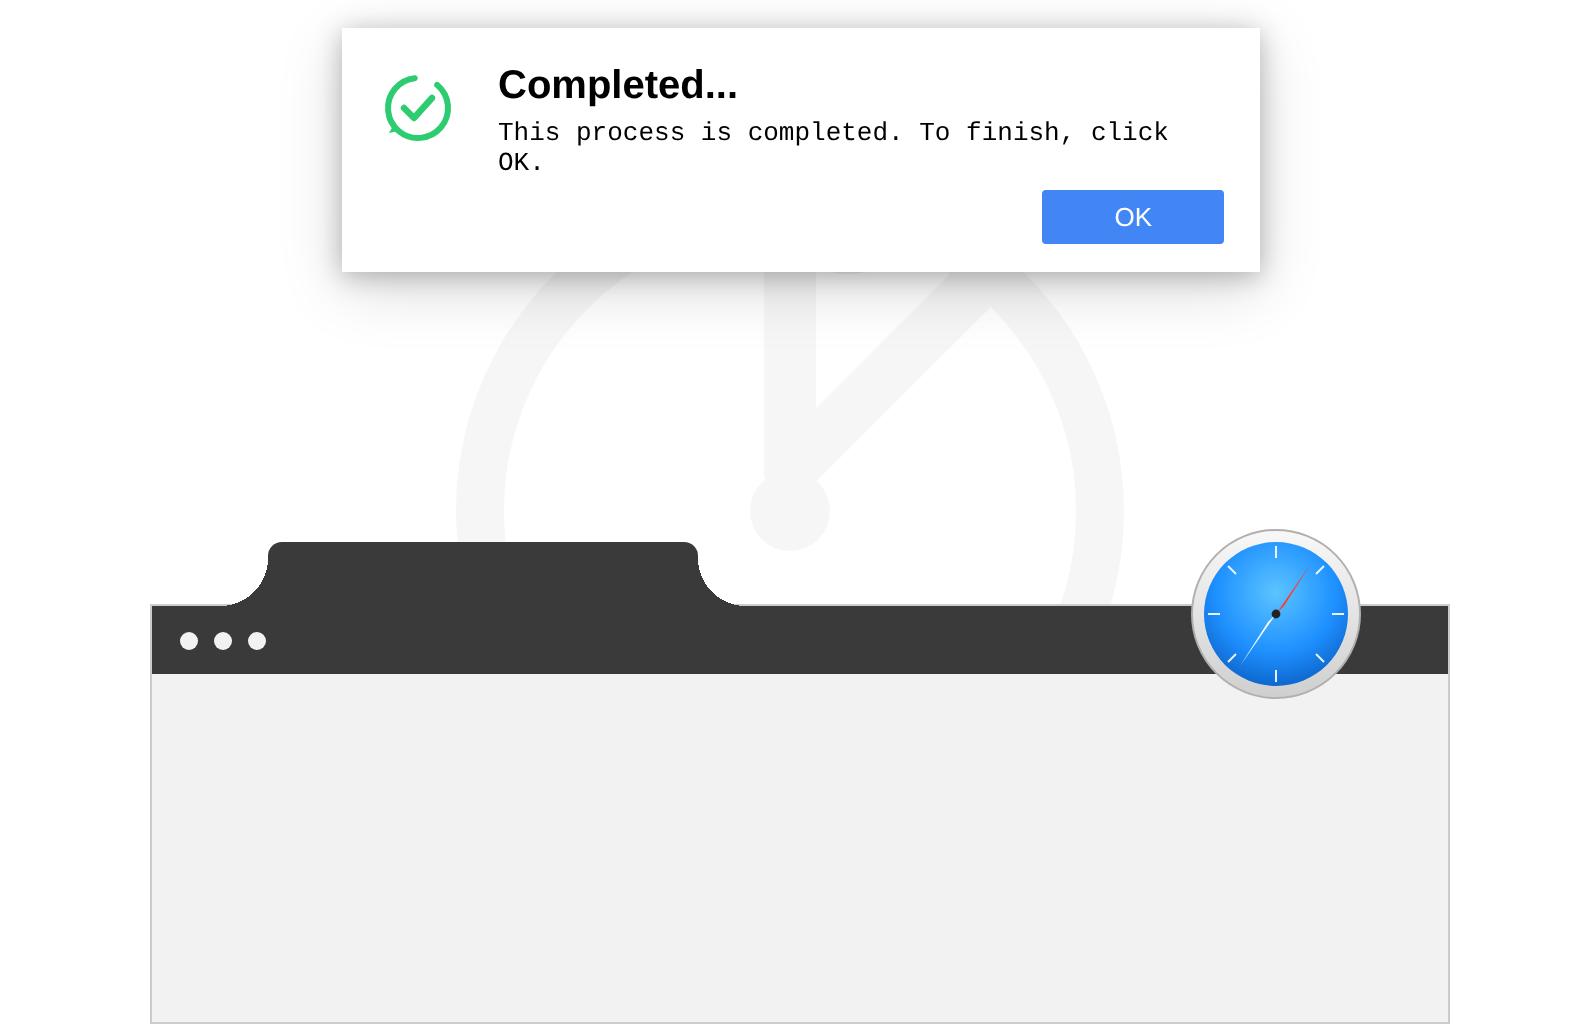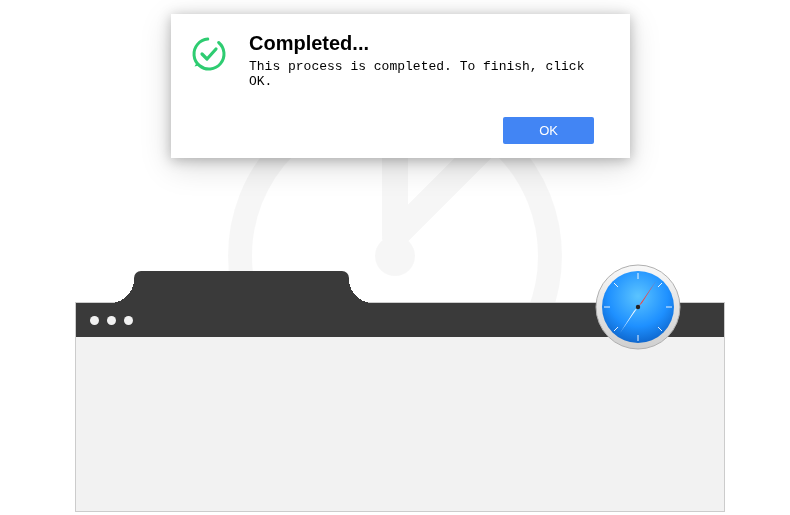--- a/index.html
+++ b/index.html
@@ -127,21 +127,21 @@
       z-index: 20;
     }
     
     .dialog {
       position: absolute;
       left: 171px;
       top: 14px;
       width: 459px;
       background: #ffffff;
       box-shadow: 0 2px 12px rgba(0,0,0,0.25), 0 8px 30px rgba(0,0,0,0.15);
-      padding: 18px 36px 14px 18px;
+      padding: 18px 18px 14px 18px;
     }
     
     .dialog-content {
       display: flex;
       align-items: flex-start;
       gap: 22px;
     }
     
     .dialog-icon {
       flex-shrink: 0;
@@ -165,21 +165,21 @@
     .dialog-message {
       font-size: 13px;
       color: #000;
       font-weight: 500;
       font-family: Liberation Mono, monospace;
     }
     
     .dialog-actions {
       display: flex;
       justify-content: flex-end;
-      margin-top: 28px;
+      margin-top: 6px;
     }
     
     .ok-button {
       background: #4285f4;
       color: #fff;
       border: none;
       padding: 6px 36px;
       font-size: 13px;
       cursor: pointer;
       border-radius: 2px;

